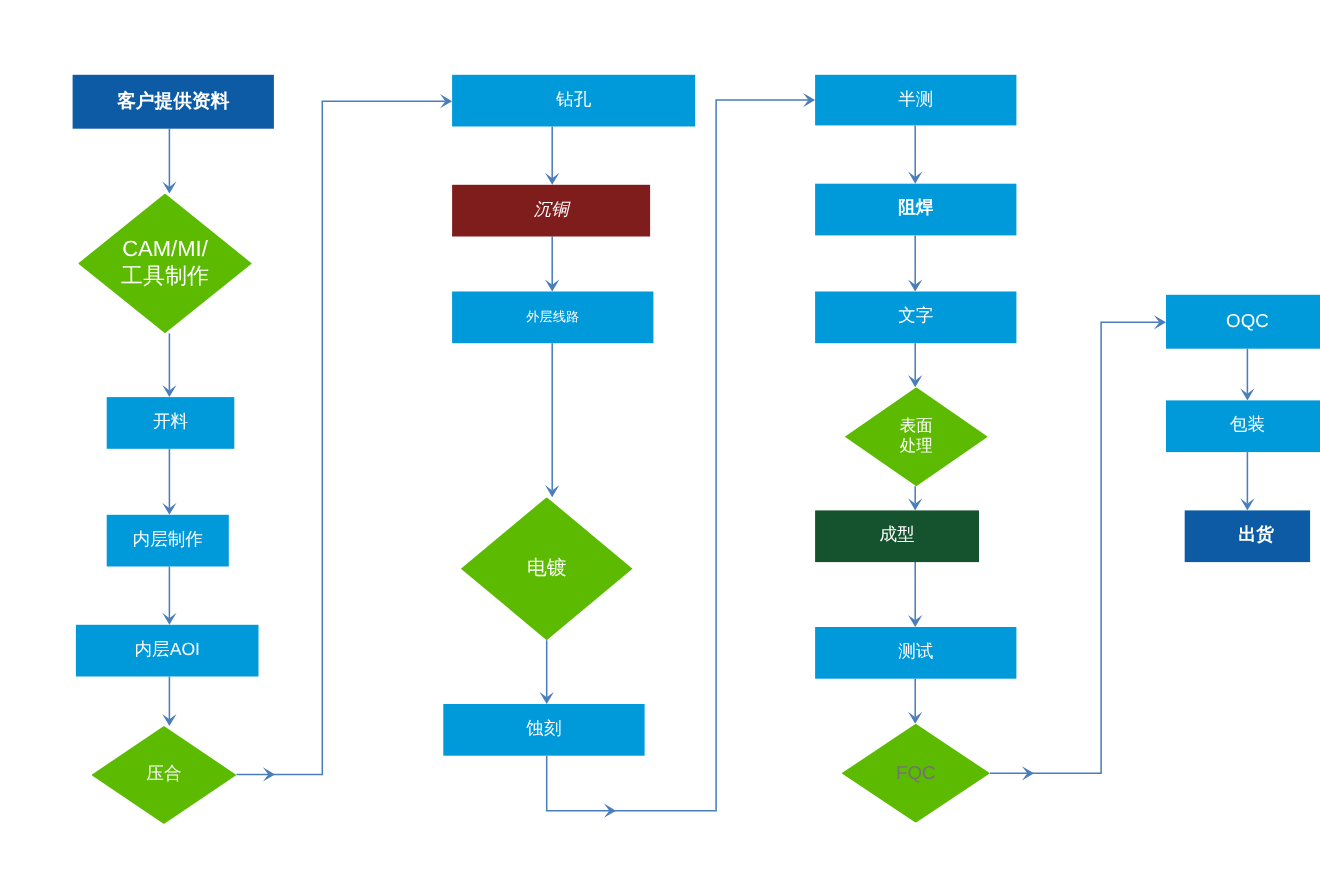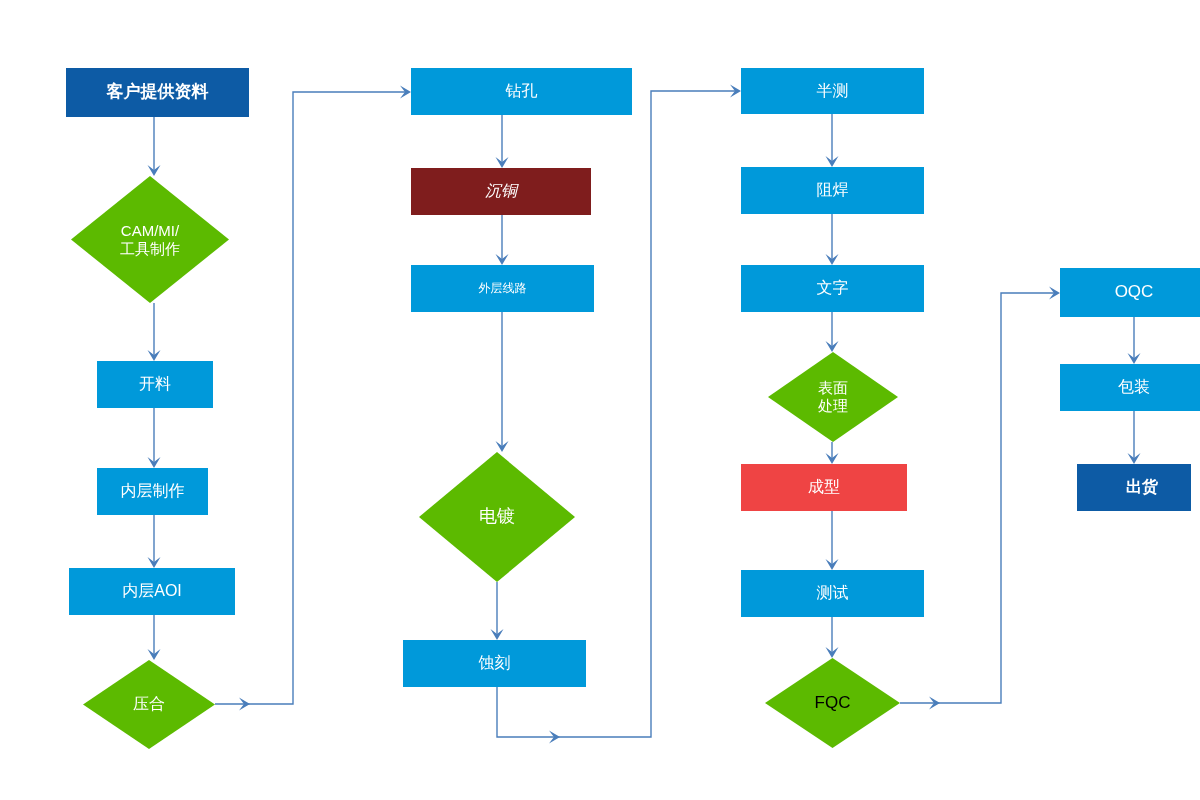--- a/index.html
+++ b/index.html
@@ -145,36 +145,36 @@
         <path d="M1134,317 L1134,358" fill="none" stroke="#4A7EBB" stroke-width="1.4"></path>
         <polygon points="1127.5,353 1134,364 1140.5,353 1134,357.95" fill="#4A7EBB"></polygon>
       </g>
       <g>
         <path d="M1134,411 L1134,458" fill="none" stroke="#4A7EBB" stroke-width="1.4"></path>
         <polygon points="1127.5,453 1134,464 1140.5,453 1134,457.95" fill="#4A7EBB"></polygon>
       </g>
     </svg>
   <div id="node-layer">
       <div class="node rect dark" style="left: 66px; top: 68px; width: 183px; height: 49px; font-size: 17px; background: rgb(13, 91, 165); align-items: center;"><span class="label" style="color: rgb(255, 255, 255);">客户提供资料</span></div>
-      <div class="node diamond" style="left: 71px; top: 176px; width: 158px; height: 127px; font-size: 15px;"><div class="dia-shape" style="background: rgb(92, 186, 0);"></div><span class="label" style="color: rgb(255, 255, 255);">CAM/MI/
+      <div class="node diamond" style="left: 71px; top: 176px; width: 158px; height: 127px; font-size: 20px;"><div class="dia-shape" style="background: rgb(92, 186, 0);"></div><span class="label" style="color: rgb(255, 255, 255);">CAM/MI/
 工具制作</span></div>
       <div class="node rect" style="left: 97px; top: 361px; width: 116px; height: 47px; font-size: 16px; background: rgb(0, 153, 218);"><span class="label" style="color: rgb(255, 255, 255);">开料</span></div>
       <div class="node rect" style="left: 97px; top: 468px; width: 111px; height: 47px; font-size: 16px; background: rgb(0, 153, 218);"><span class="label" style="color: rgb(255, 255, 255);">内层制作</span></div>
       <div class="node rect" style="left: 69px; top: 568px; width: 166px; height: 47px; font-size: 16px; background: rgb(0, 153, 218);"><span class="label" style="color: rgb(255, 255, 255);">内层AOI</span></div>
       <div class="node diamond" style="left: 83px; top: 660px; width: 132px; height: 89px; font-size: 16px;"><div class="dia-shape" style="background: rgb(92, 186, 0);"></div><span class="label" style="color: rgb(255, 255, 255);">压合</span></div>
       <div class="node rect" style="left: 411px; top: 68px; width: 221px; height: 47px; font-size: 16px; background: rgb(0, 153, 218);"><span class="label" style="color: rgb(255, 255, 255);">钻孔</span></div>
       <div class="node rect" style="left: 411px; top: 168px; width: 180px; height: 47px; font-size: 16px; background: #7f1d1d; font-style: italic;"><span class="label" style="color: rgb(255, 255, 255);">沉铜</span></div>
       <div class="node rect" style="left: 411px; top: 265px; width: 183px; height: 47px; font-size: 12px; background: rgb(0, 153, 218);"><span class="label" style="color: rgb(255, 255, 255);">外层线路</span></div>
       <div class="node diamond" style="left: 419px; top: 452px; width: 156px; height: 130px; font-size: 18px;"><div class="dia-shape" style="background: rgb(92, 186, 0);"></div><span class="label" style="color: rgb(255, 255, 255);">电镀</span></div>
       <div class="node rect" style="left: 403px; top: 640px; width: 183px; height: 47px; font-size: 16px; background: rgb(0, 153, 218);"><span class="label" style="color: rgb(255, 255, 255);">蚀刻</span></div>
       <div class="node rect" style="left: 741px; top: 68px; width: 183px; height: 46px; font-size: 16px; background: rgb(0, 153, 218);"><span class="label" style="color: rgb(255, 255, 255);">半测</span></div>
-      <div class="node rect" style="left: 741px; top: 167px; width: 183px; height: 47px; font-size: 16px; background: rgb(0, 153, 218);"><span class="label" style="color: rgb(255, 255, 255);">阻焊</span></div>
+      <div class="node rect" style="left: 741px; top: 167px; width: 183px; height: 47px; font-size: 16px; background: rgb(0, 153, 218);"><span class="label" style="color: rgb(255, 255, 255); font-weight: bold;">阻焊</span></div>
       <div class="node rect" style="left: 741px; top: 265px; width: 183px; height: 47px; font-size: 16px; background: rgb(0, 153, 218);"><span class="label" style="color: rgb(255, 255, 255);">文字</span></div>
       <div class="node diamond" style="left: 768px; top: 352px; width: 130px; height: 90px; font-size: 15px;"><div class="dia-shape" style="background: rgb(92, 186, 0);"></div><span class="label" style="color: rgb(255, 255, 255);">表面
 处理</span></div>
-      <div class="node rect" style="left: 741px; top: 464px; width: 166px; height: 47px; font-size: 16px; background: #ef4444; align-items: center;"><span class="label" style="color: rgb(255, 255, 255);">成型</span></div>
+      <div class="node rect" style="left: 741px; top: 464px; width: 149px; height: 47px; font-size: 16px; background: #14532d; align-items: center;"><span class="label" style="color: rgb(255, 255, 255);">成型</span></div>
       <div class="node rect" style="left: 741px; top: 570px; width: 183px; height: 47px; font-size: 16px; background: rgb(0, 153, 218);"><span class="label" style="color: rgb(255, 255, 255);">测试</span></div>
-      <div class="node diamond" style="left: 765px; top: 658px; width: 135px; height: 90px; font-size: 17px;"><div class="dia-shape" style="background: rgb(92, 186, 0);"></div><span class="label" style="color: #000000;">FQC</span></div>
+      <div class="node diamond" style="left: 765px; top: 658px; width: 135px; height: 90px; font-size: 17px;"><div class="dia-shape" style="background: rgb(92, 186, 0);"></div><span class="label" style="color: #737373;">FQC</span></div>
       <div class="node rect" style="left: 1060px; top: 268px; width: 148px; height: 49px; font-size: 17px; background: rgb(0, 153, 218);"><span class="label" style="color: rgb(255, 255, 255);">OQC</span></div>
       <div class="node rect" style="left: 1060px; top: 364px; width: 148px; height: 47px; font-size: 16px; background: rgb(0, 153, 218);"><span class="label" style="color: rgb(255, 255, 255);">包装</span></div>
       <div class="node rect dark" style="left: 1077px; top: 464px; width: 114px; height: 47px; font-size: 16px; background: rgb(13, 91, 165); padding-left: 16px;"><span class="label" style="color: rgb(255, 255, 255);">出货</span></div>
     </div>
 </div>
 
 </body></html>

